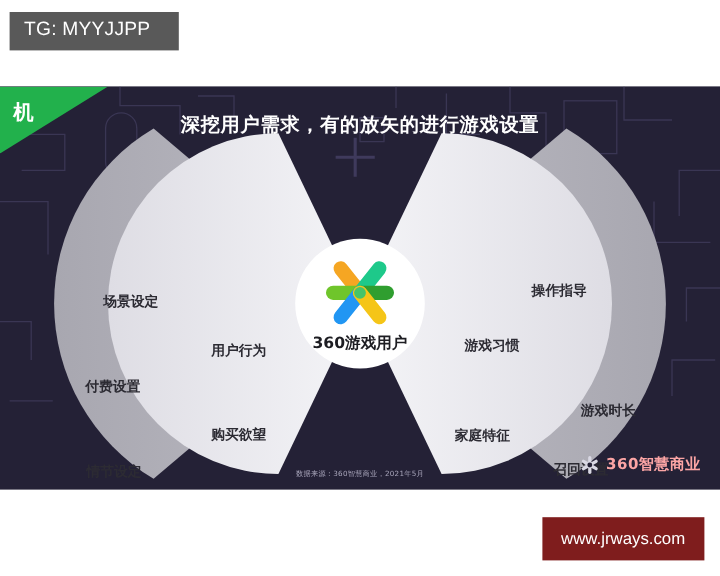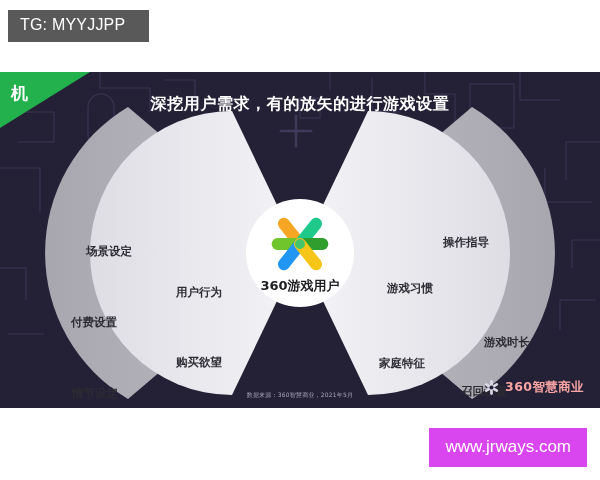--- a/index.html
+++ b/index.html
@@ -27,23 +27,23 @@
     padding: 7px 24px 9px 12px;
     letter-spacing: 0.2px;
     white-space: nowrap;
   }
 
   
   #jr-watermark {
     position: absolute;
     right: 13px;
     bottom: 13px;
-    background: #d946ef;
+    background: #7f1d1d;
     color: #ffffff;
-    font-size: 17px;
+    font-size: 14px;
     line-height: 1;
     padding: 10px 16px 12px 16px;
     white-space: nowrap;
   }
 
   
   #slide {
     position: absolute;
     left: 0;
     top: 72px;

